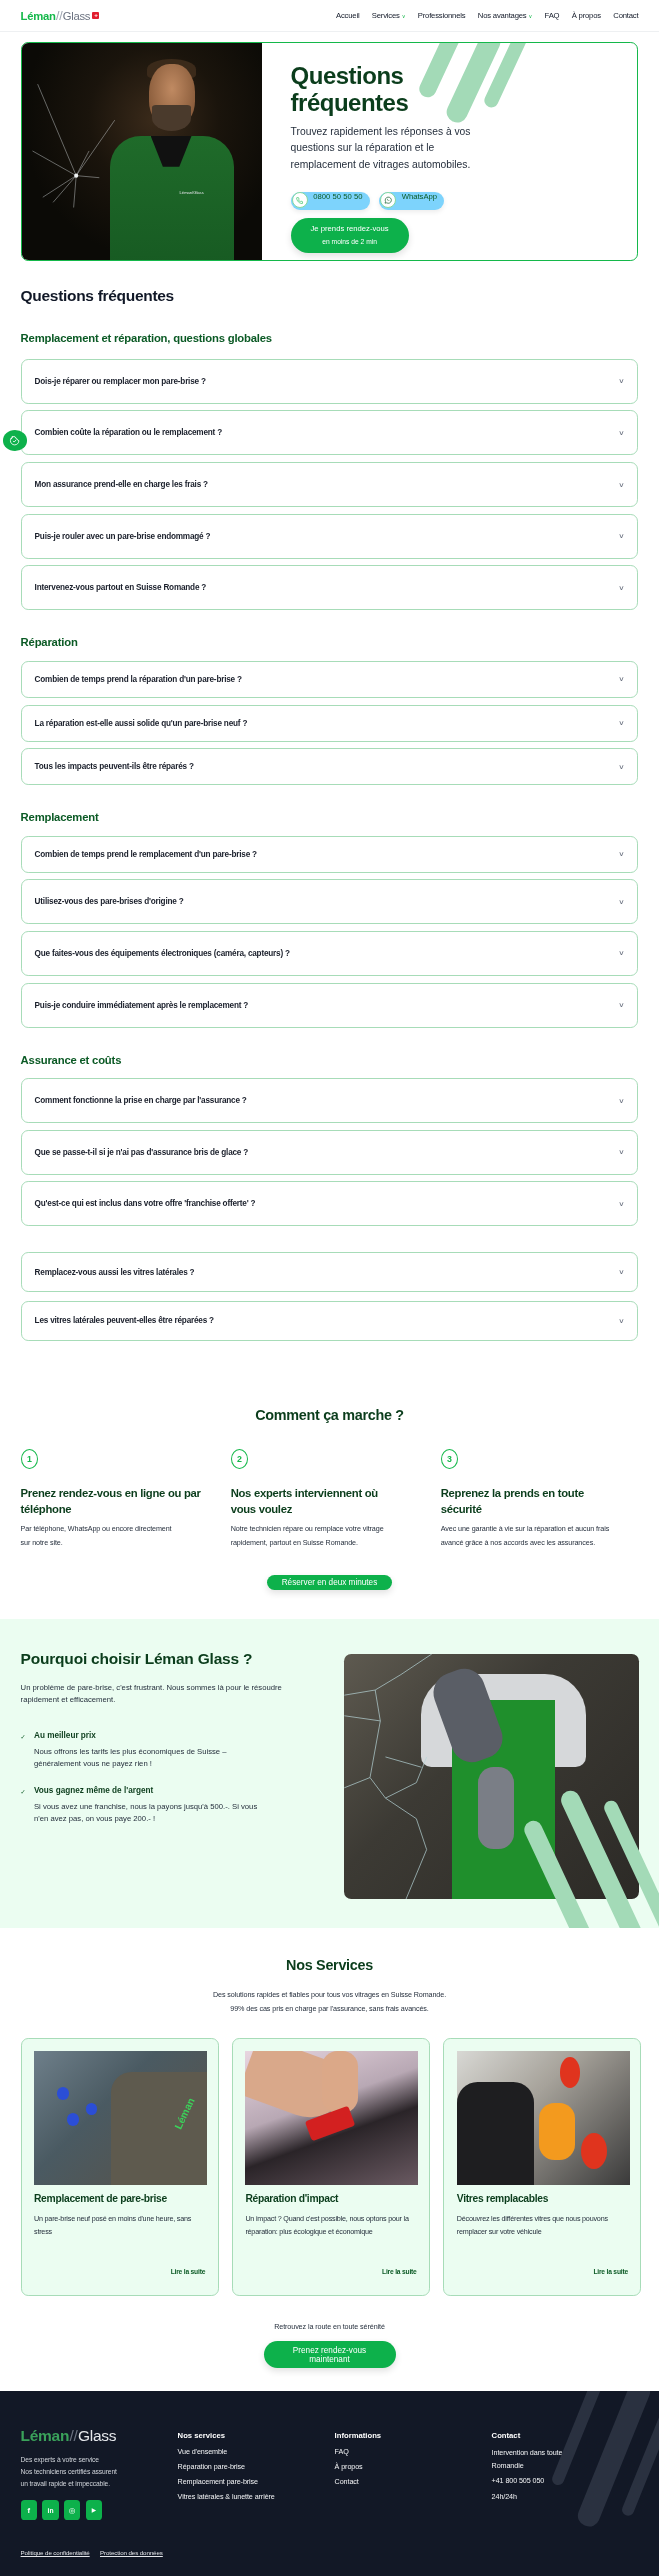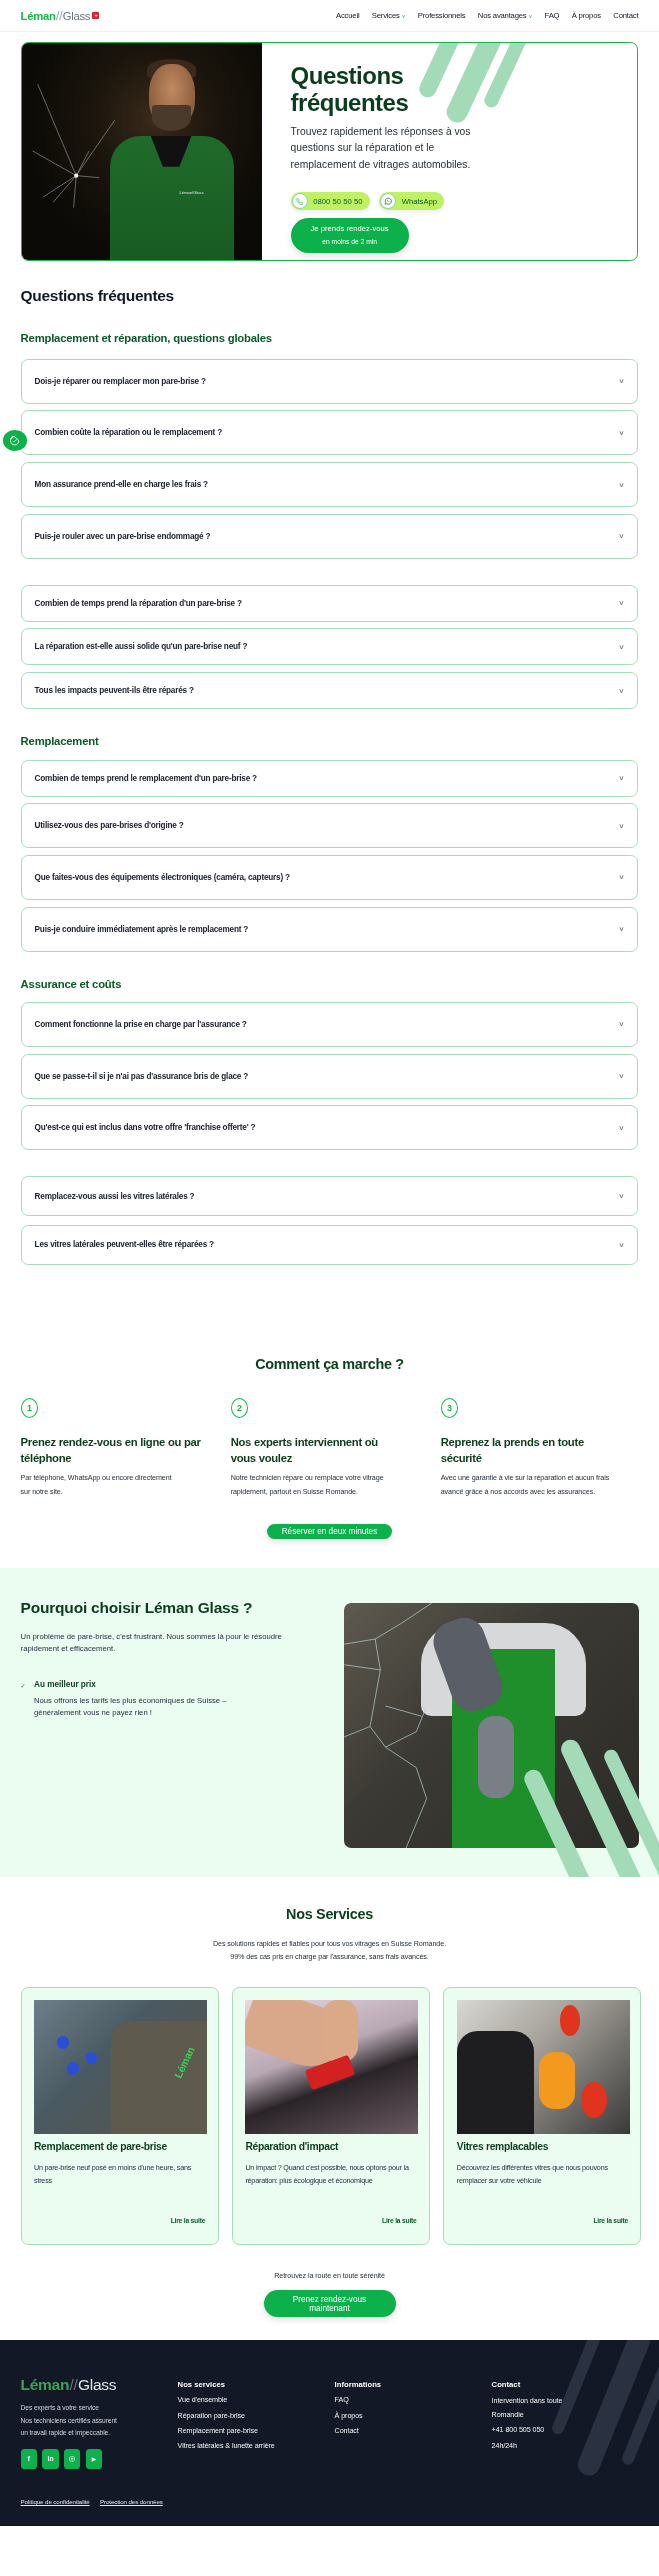--- a/index.html
+++ b/index.html
@@ -23,21 +23,21 @@
   .hero-img .person { position: absolute; left: 88px; top: 15.5px; width: 118px; height: 206px; }
   .hero-img .head { position: absolute; left: 39px; top: 5.2px; width: 46px; height: 62px; background: radial-gradient(ellipse at 50% 40%, #c08a62, #7a4f30); border-radius: 45% 45% 40% 40%; }
   .hero-img .hair { position: absolute; left: 37px; top: 0px; width: 49px; height: 20.6px; background: #3b2a1a; border-radius: 50% 50% 20% 20%; }
   .hero-img .beard { position: absolute; left: 42px; top: 46px; width: 39px; height: 26px; background: #4a3a2c; border-radius: 10% 10% 50% 50%; }
   .hero-img .body { position: absolute; left: 0; top: 77px; width: 124px; height: 134px; background: linear-gradient(180deg, #1f6b2a, #175a22); border-radius: 31px 31px 0 0; }
   .hero-img .collar { position: absolute; left: 41px; top: 77px; width: 41px; height: 31px; background: #111; clip-path: polygon(0 0, 100% 0, 70% 100%, 30% 100%); }
   .hero-text { flex: 1; padding: 18.5px 0 0 29px; position: relative; }
   .hero-title { font-size: 24px; line-height: 27px; color: #0b3d1c; font-weight: 800; letter-spacing: -0.5px; width: 155px; }
   .hero-sub { font-size: 10.3px; line-height: 16.5px; color: #1f2937; margin-top: 8.2px; width: 196px; }
   .pills { display: flex; gap: 9.3px; margin-top: 18.5px; }
-  .pill { height: 18.5px; border-radius: 9.3px; background: #bef264; display: flex; align-items: center; padding: 0 7.2px 0 1px; gap: 5.2px; box-shadow: 0 2.1px 5.2px rgba(0,0,0,0.08); font-size: 7.7px; color: #0b5a25; }
+  .pill { height: 18.5px; border-radius: 9.3px; background: #7dd3fc; display: flex; padding: 0 7.2px 0 1px; gap: 5.2px; box-shadow: 0 2.1px 5.2px rgba(0,0,0,0.08); font-size: 7.7px; color: #0b5a25; }
   .pill .ico { width: 16.5px; height: 16.5px; border-radius: 50%; border: 0.5px solid #86d9a0; display: flex; align-items: center; justify-content: center; color: #14b84a; background: #fff; }
   .cta-hero { margin-top: 7.2px; width: 118px; height: 35px; border-radius: 17.5px; background: #0db14b; color: #fff; display: flex; flex-direction: column; align-items: center; justify-content: center; box-shadow: 0 3.1px 7.2px rgba(0,0,0,0.12); }
   .cta-hero .l1 { font-size: 7.7px; line-height: 12.4px; }
   .cta-hero .l2 { font-size: 6.7px; line-height: 11.3px; }
   .stripes { position: absolute; pointer-events: none; }
   .stripe { position: absolute; background: #a3dab7; border-radius: 10.3px; }
 
   
   .faq-wrap { padding: 0 20.6px; }
   .faq-h1 { font-size: 15.5px; color: #111827; font-weight: 700; margin-top: 26px; letter-spacing: -0.3px; }
@@ -220,24 +220,29 @@
           <span class="chev">∨</span>
         </div>
       <div class="faq-item">
           <span class="q">Mon assurance prend-elle en charge les frais ?</span>
           <span class="chev">∨</span>
         </div>
       <div class="faq-item">
           <span class="q">Puis-je rouler avec un pare-brise endommagé ?</span>
           <span class="chev">∨</span>
         </div>
+      <div class="faq-item">
+          <span class="q">Intervenez-vous partout en Suisse Romande ?</span>
+          <span class="chev">∨</span>
+        </div>
     </div>
   </div>
 
   <div style="margin-top:26px;">
+    <h3 class="cat-title">Réparation</h3>
     <div style="margin-top:12.4px;">
       <div class="faq-item" style="height:37px;">
           <span class="q">Combien de temps prend la réparation d'un pare-brise ?</span>
           <span class="chev">∨</span>
         </div>
       <div class="faq-item" style="height:37px;">
           <span class="q">La réparation est-elle aussi solide qu'un pare-brise neuf ?</span>
           <span class="chev">∨</span>
         </div>
       <div class="faq-item" style="height:37px;">
@@ -303,21 +308,21 @@
 
 <div class="cookie-btn">
   <svg width="11.3" height="11.3" viewBox="0 0 24 24" fill="none" stroke="#fff" stroke-width="1.8">
     <path d="M12 3a9 9 0 1 0 9 9 3 3 0 0 1-3-3 3 3 0 0 1-3-3 3 3 0 0 1-3-3z"></path>
     <path d="M8.5 12.5l2.5 2.5 4.5-5"></path>
     <circle cx="7" cy="4" r="0.8" fill="#fff"></circle>
     <circle cx="5" cy="7" r="0.8" fill="#fff"></circle>
   </svg>
 </div>
 
-<section class="how" style="margin-top:91px;">
+<section class="how" style="margin-top:66px;">
   <h2 class="how-title">Comment ça marche ?</h2>
   <div class="steps">
     <div class="step">
       <div class="step-num">1</div>
       <h3 class="step-title">Prenez rendez-vous en ligne ou par téléphone</h3>
       <p class="step-text" style="width:155px;">Par téléphone, WhatsApp ou encore directement sur notre site.</p>
     </div>
     <div class="step">
       <div class="step-num">2</div>
       <h3 class="step-title" style="width:175px;">Nos experts interviennent où vous voulez</h3>
@@ -334,20 +339,27 @@
 
 <section class="why">
   <div class="why-left">
     <h2 class="why-title">Pourquoi choisir Léman Glass ?</h2>
     <p class="why-intro">Un problème de pare-brise, c'est frustrant. Nous sommes là pour le résoudre rapidement et efficacement.</p>
     <div class="why-item">
       <span class="why-check">✓</span>
       <div>
         <div class="why-item-title">Au meilleur prix</div>
         <div class="why-item-text">Nous offrons les tarifs les plus économiques de Suisse – généralement vous ne payez rien !</div>
+      </div>
+    </div>
+    <div class="why-item">
+      <span class="why-check">✓</span>
+      <div>
+        <div class="why-item-title">Vous gagnez même de l'argent</div>
+        <div class="why-item-text" style="width:227px;">Si vous avez une franchise, nous la payons jusqu'à 500.-. Si vous n'en avez pas, on vous paye 200.- !</div>
       </div>
     </div>
   </div>
   <div class="why-img" title="Technicien enfilant des gants devant un vitrage brisé">
     <div class="shirt"></div>
     <div class="apron2"></div>
     <div class="glove"></div>
     <div class="glove2"></div>
     <svg width="295" height="245" style="position:absolute;left:0;top:0" viewBox="0 0 572 476">
       <g stroke="#b8d6d8" stroke-width="1.5" fill="none" opacity="0.9">

